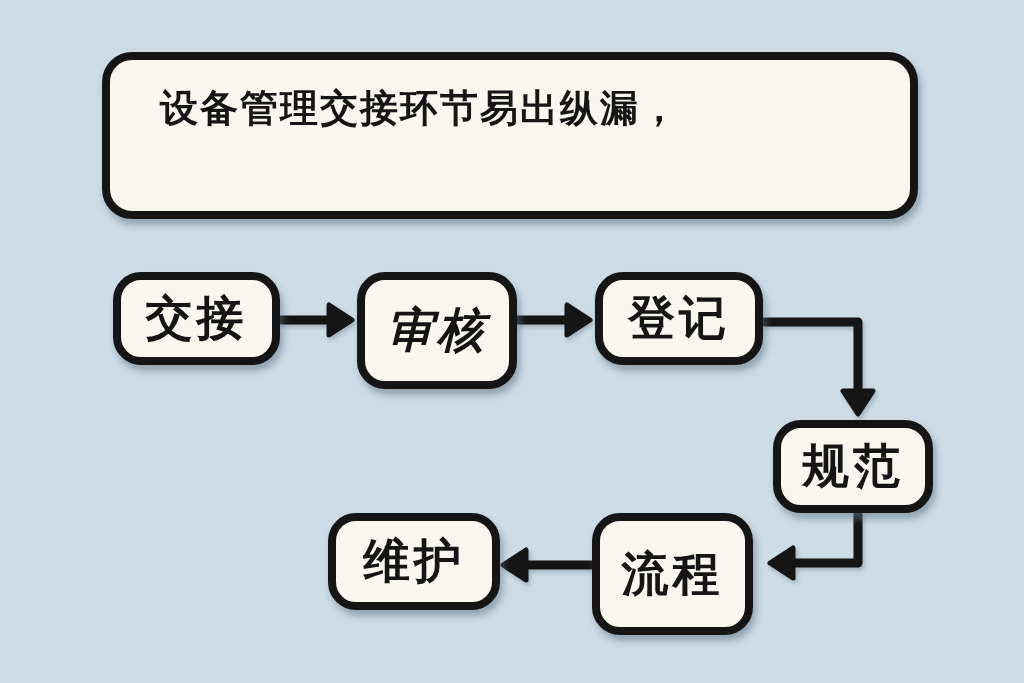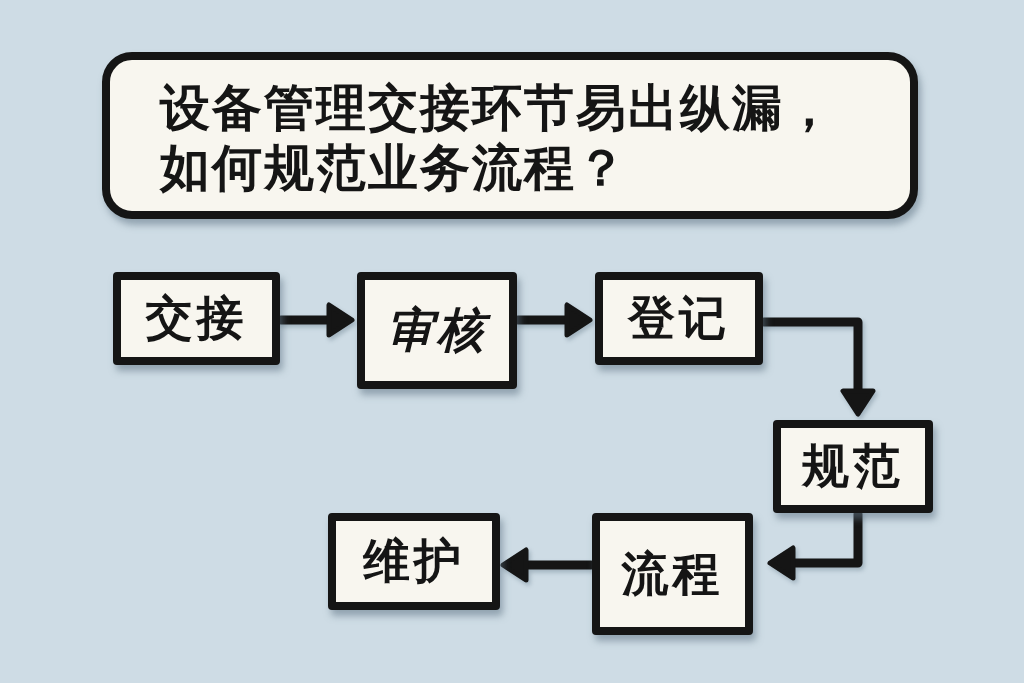--- a/index.html
+++ b/index.html
@@ -27,29 +27,29 @@
   .title-card {
     left: 102px;
     top: 52px;
     width: 816px;
     height: 167px;
     border-radius: 30px;
     padding: 18px 30px 0 50px;
   }
   .title-line {
     display: block;
-    font-size: 50px;
+    font-size: 38px;
     line-height: 60px;
     font-weight: bold;
     color: var(--ink, #151515);
     letter-spacing: 2px;
     white-space: nowrap;
   }
   .node {
-    border-radius: 4px;
+    border-radius: 28px;
     display: flex;
     align-items: center;
     justify-content: center;
     font-size: 47px;
     font-weight: bold;
     color: var(--ink, #151515);
     letter-spacing: 4px;
     white-space: nowrap;
   }
   .node-jiaojie  { left: 113px; top: 272px; width: 167px; height: 93px; }
@@ -79,21 +79,20 @@
     stroke-linejoin: round;
   }
 </style>
 </head>
 <body>
 
 <div class="stage">
 
   <div class="card title-card">
     <span class="title-line">设备管理交接环节易出纵漏，</span>
-    <span class="title-line">如何规范业务流程？</span>
   </div>
 
   <svg class="arrows" width="1024" height="683" viewBox="0 0 1024 683">
     <g>
       <path d="M281 320 H333"></path>
       <polygon points="352,320 329,305 329,335"></polygon>
     </g>
     <g>
       <path d="M518 320 H571"></path>
       <polygon points="590,320 567,305 567,335"></polygon>

